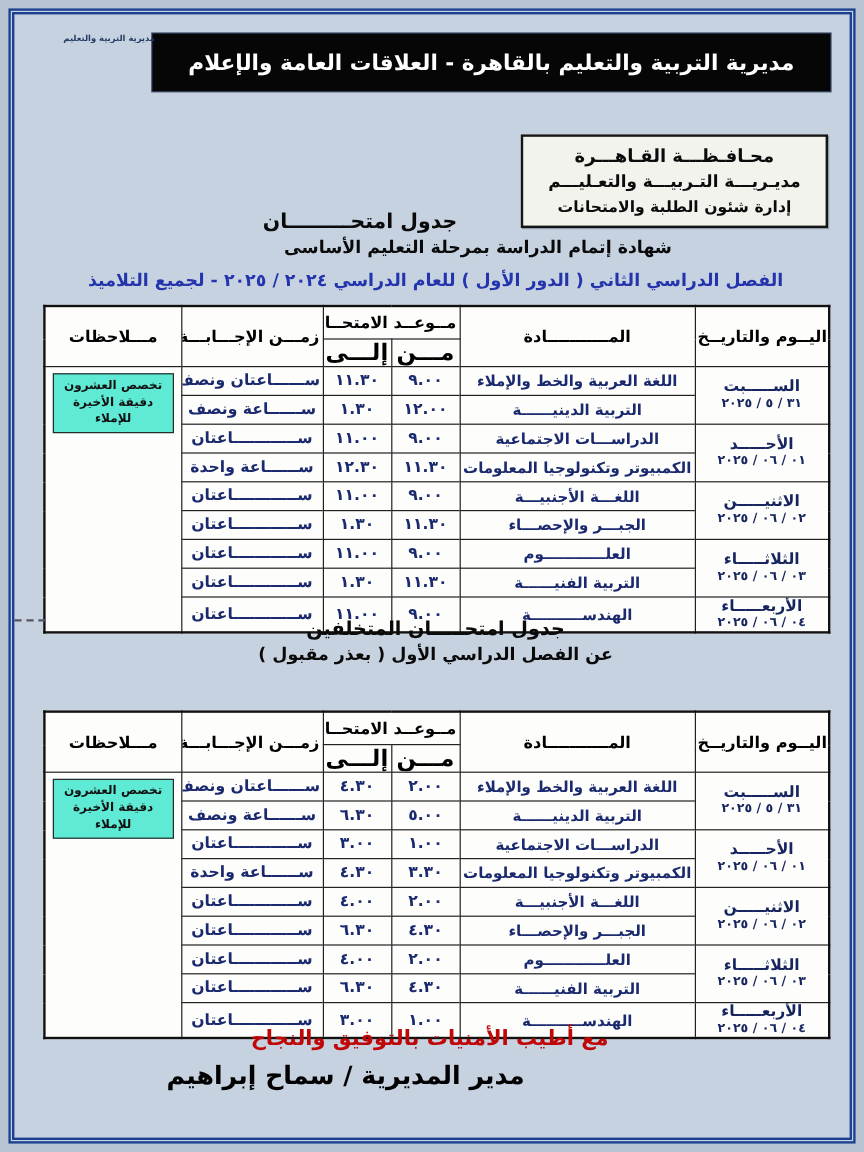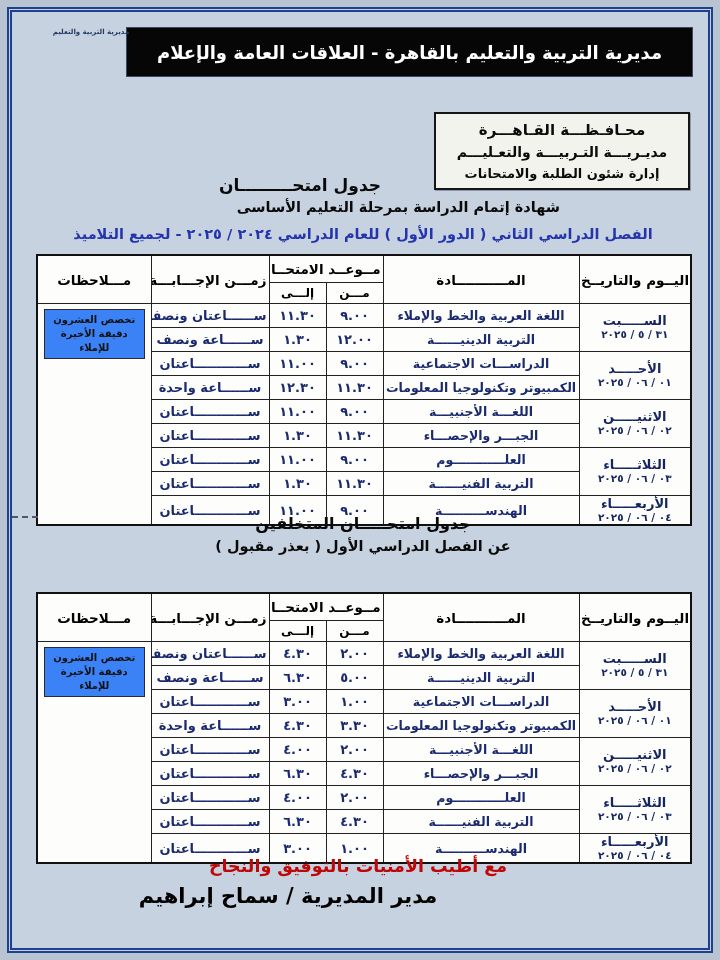--- a/index.html
+++ b/index.html
@@ -36,29 +36,29 @@
 
   .title1{position:absolute;top:175px;left:40px;width:520px;text-align:center;font-size:17px;font-weight:bold;color:#0a0a0a;}
   .title2{position:absolute;top:199px;left:40px;width:520px;text-align:right;font-size:14.5px;font-weight:bold;color:#0a0a0a;}
   .subtitle1{position:absolute;top:226px;left:36px;width:654px;text-align:center;font-size:14.5px;font-weight:bold;color:#2334ad;}
 
   table.sched{position:absolute;left:36px;width:654px;table-layout:fixed;border-collapse:collapse;background:#fdfdfb;border:2px solid #111;}
   #t1{top:254px;}
   #t2{top:592px;}
   .sched th,.sched td{border:1px solid #222;text-align:center;vertical-align:middle;white-space:nowrap;overflow:hidden;padding:0 2px;}
   .sched th{font-size:13.5px;font-weight:bold;color:#000;height:26px;}
-  .sched tr.sub th{height:20px;font-size:12px;margin-left:37px;}
+  .sched tr.sub th{height:20px;font-size:19px;margin-left:37px;}
   .sched td{height:23px;font-size:13px;font-weight:bold;color:#1b2a6e;}
   td.day{padding:1px;}
   .day-name{font-size:13px;font-weight:bold;color:#16255f;line-height:1.15;}
   .day-date{font-size:10.5px;font-weight:bold;color:#16255f;line-height:1.1;}
   td.subj{font-size:12.5px;}
   td.notes{vertical-align:top;}
   .note-box{margin:5px 4px 0;border:1.5px solid #2a2a2a;padding:3px 2px;font-size:10px;line-height:1.4;
-            font-weight:bold;color:#111;white-space:normal;background:#3b82f6;text-align:center;}
+            font-weight:bold;color:#111;white-space:normal;background:#5eead4;text-align:center;}
 
   .cut{position:absolute;top:516px;left:12px;width:26px;border-top:2px dashed #556;}
 
   .sec2-t1{position:absolute;top:514px;left:36px;width:654px;text-align:center;font-size:16px;font-weight:bold;color:#0a0a0a;}
   .sec2-t2{position:absolute;top:538px;left:36px;width:654px;text-align:center;font-size:14.5px;font-weight:bold;color:#0a0a0a;}
   .sec2-t3{position:absolute;top:563px;left:36px;width:654px;text-align:center;font-size:14.5px;font-weight:bold;color:#2334ad;}
 
   .wishes{position:absolute;top:856px;left:0;width:716px;text-align:center;font-size:17.5px;font-weight:bold;color:#c00707;}
   .sig{position:absolute;top:884px;left:0;width:576px;text-align:center;font-size:21px;font-weight:bold;color:#000;}
 </style>

